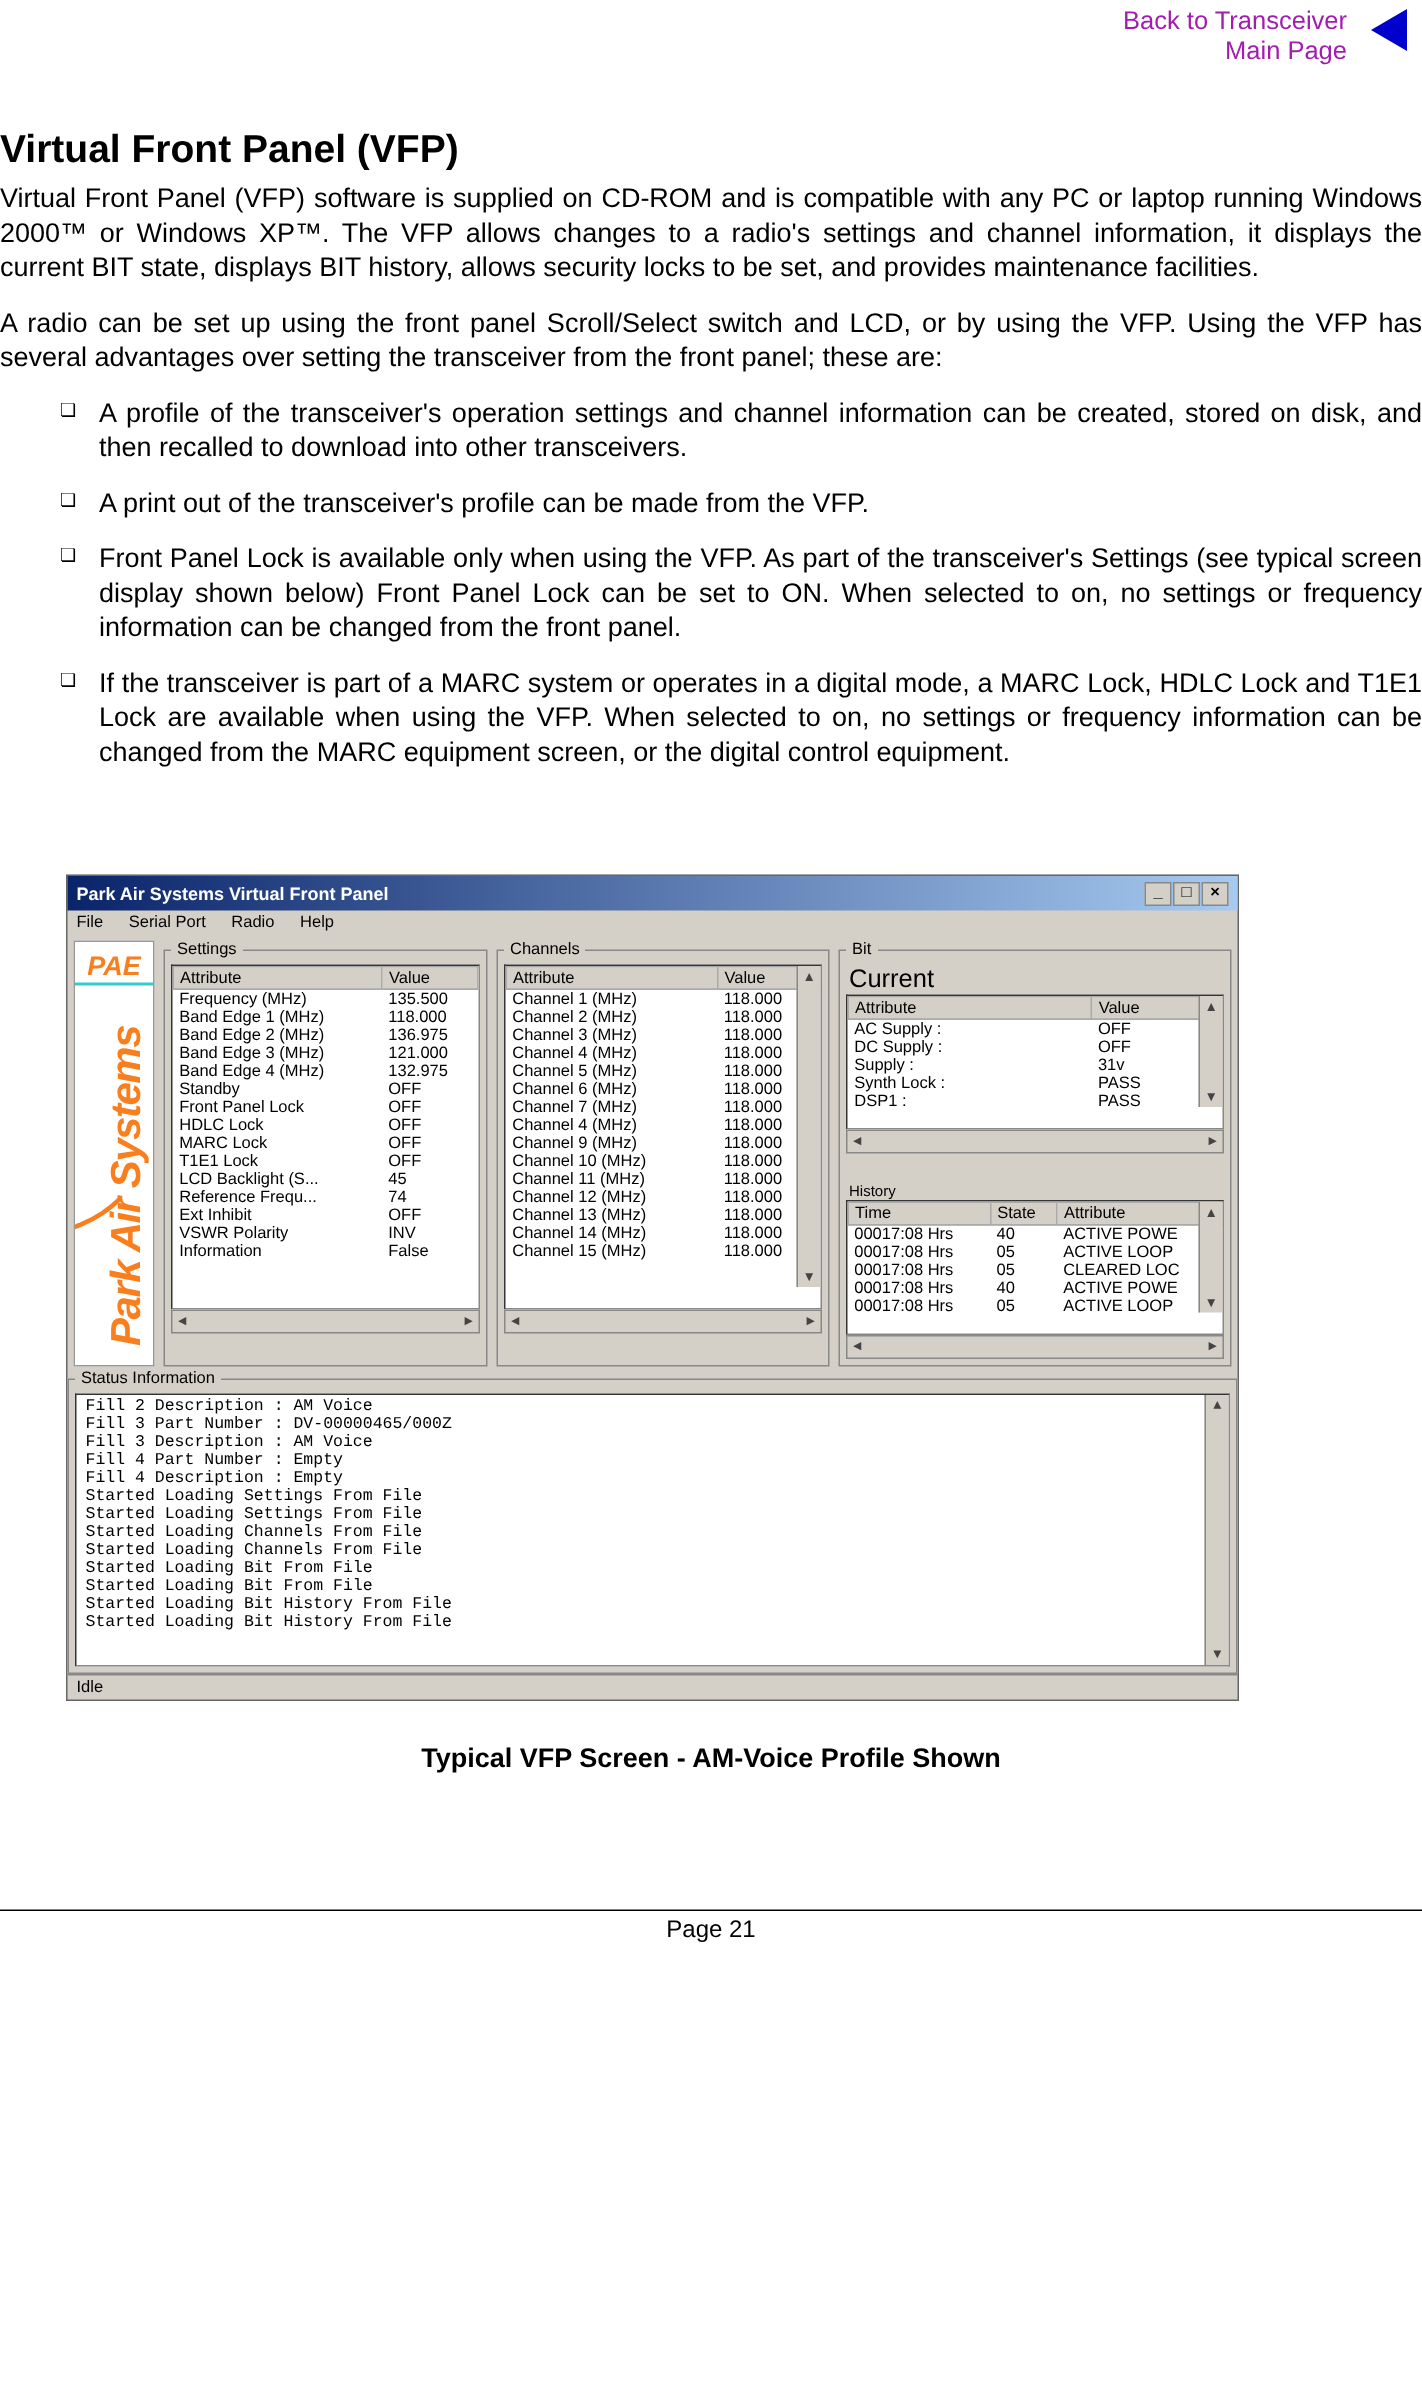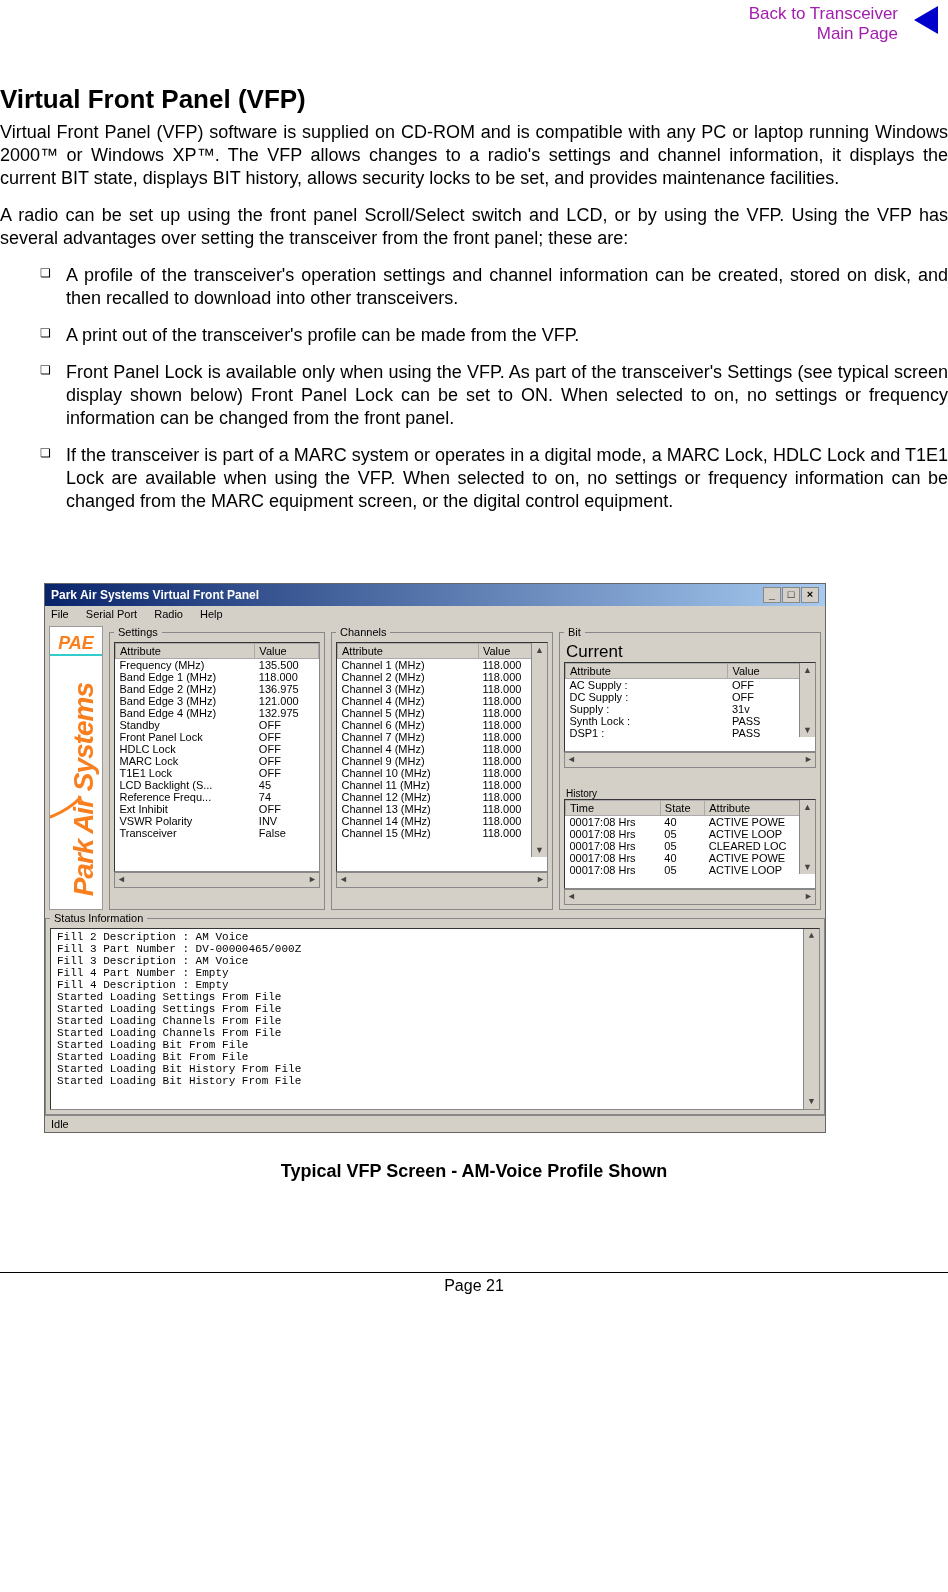--- a/index.html
+++ b/index.html
@@ -372,21 +372,21 @@
                   </tr>
                   <tr>
                     <td>Ext Inhibit</td>
                     <td>OFF</td>
                   </tr>
                   <tr>
                     <td>VSWR Polarity</td>
                     <td>INV</td>
                   </tr>
                   <tr>
-                    <td>Transceiver</td>
+                    <td>Information</td>
                     <td>False</td>
                   </tr>
                 </tbody>
             </table>
           </div>
           <div class="scroll-stub">
               <span>◄</span>
               <span>►</span>
             </div>
         </fieldset>

